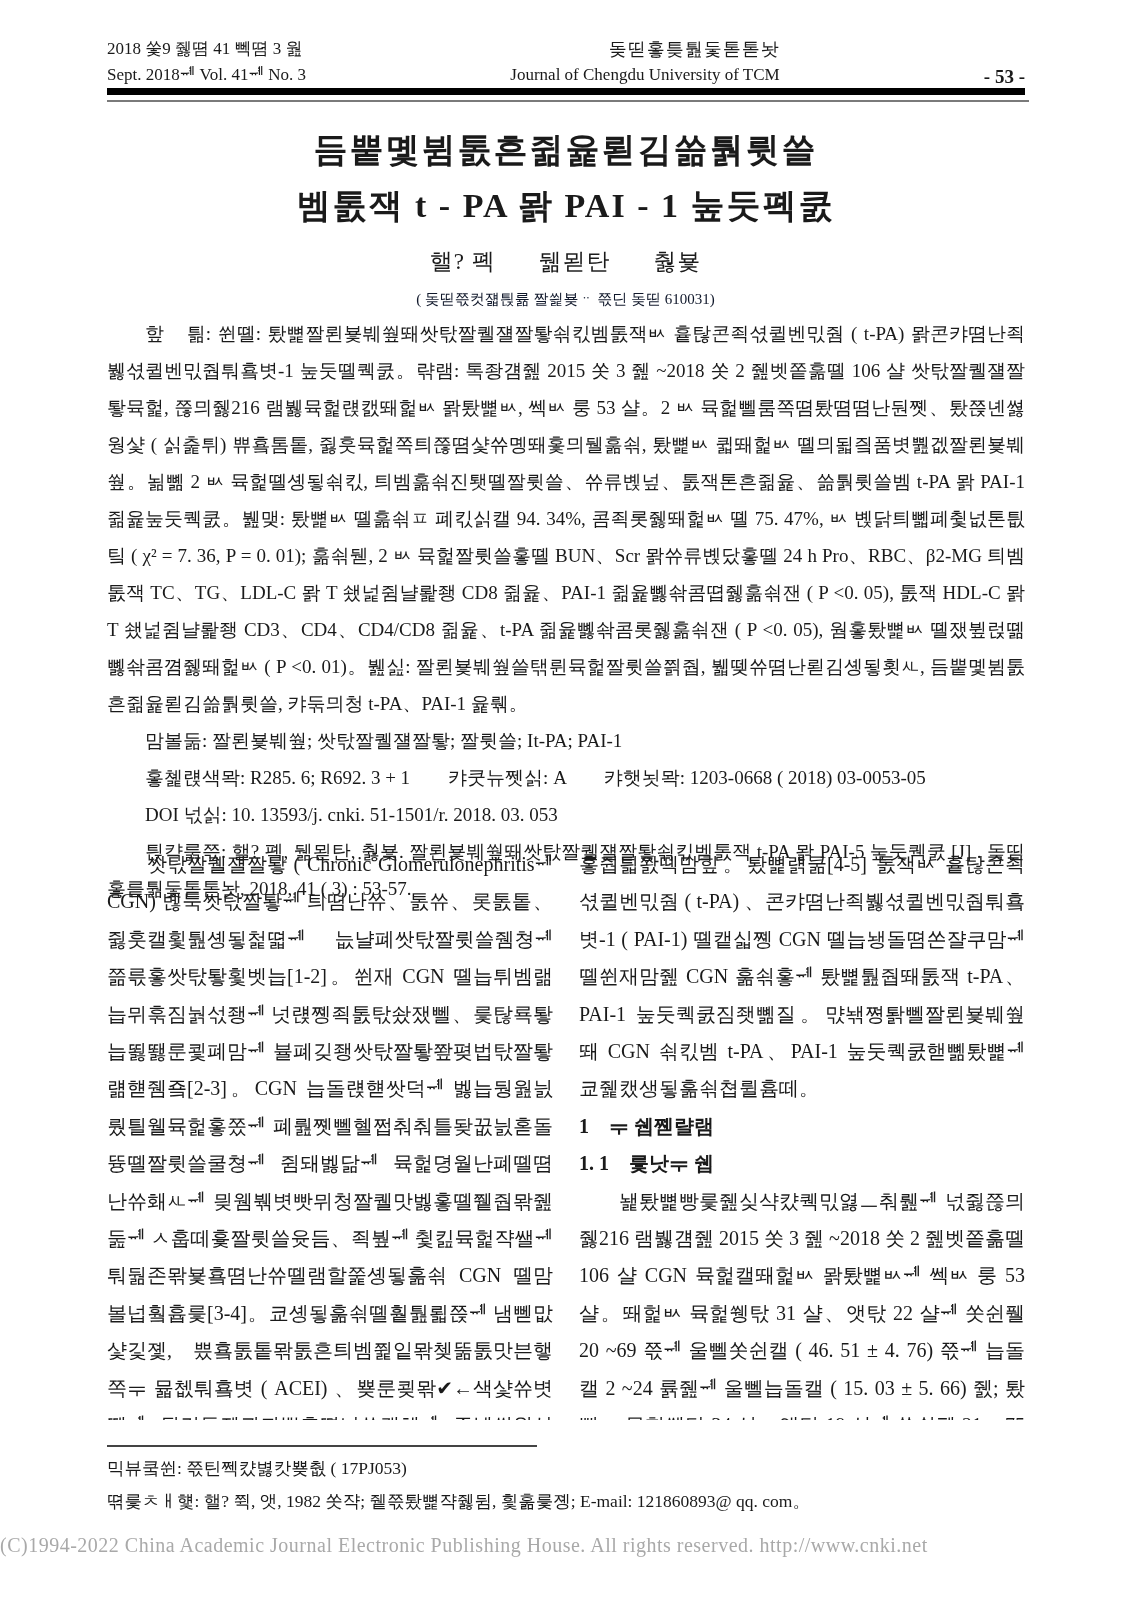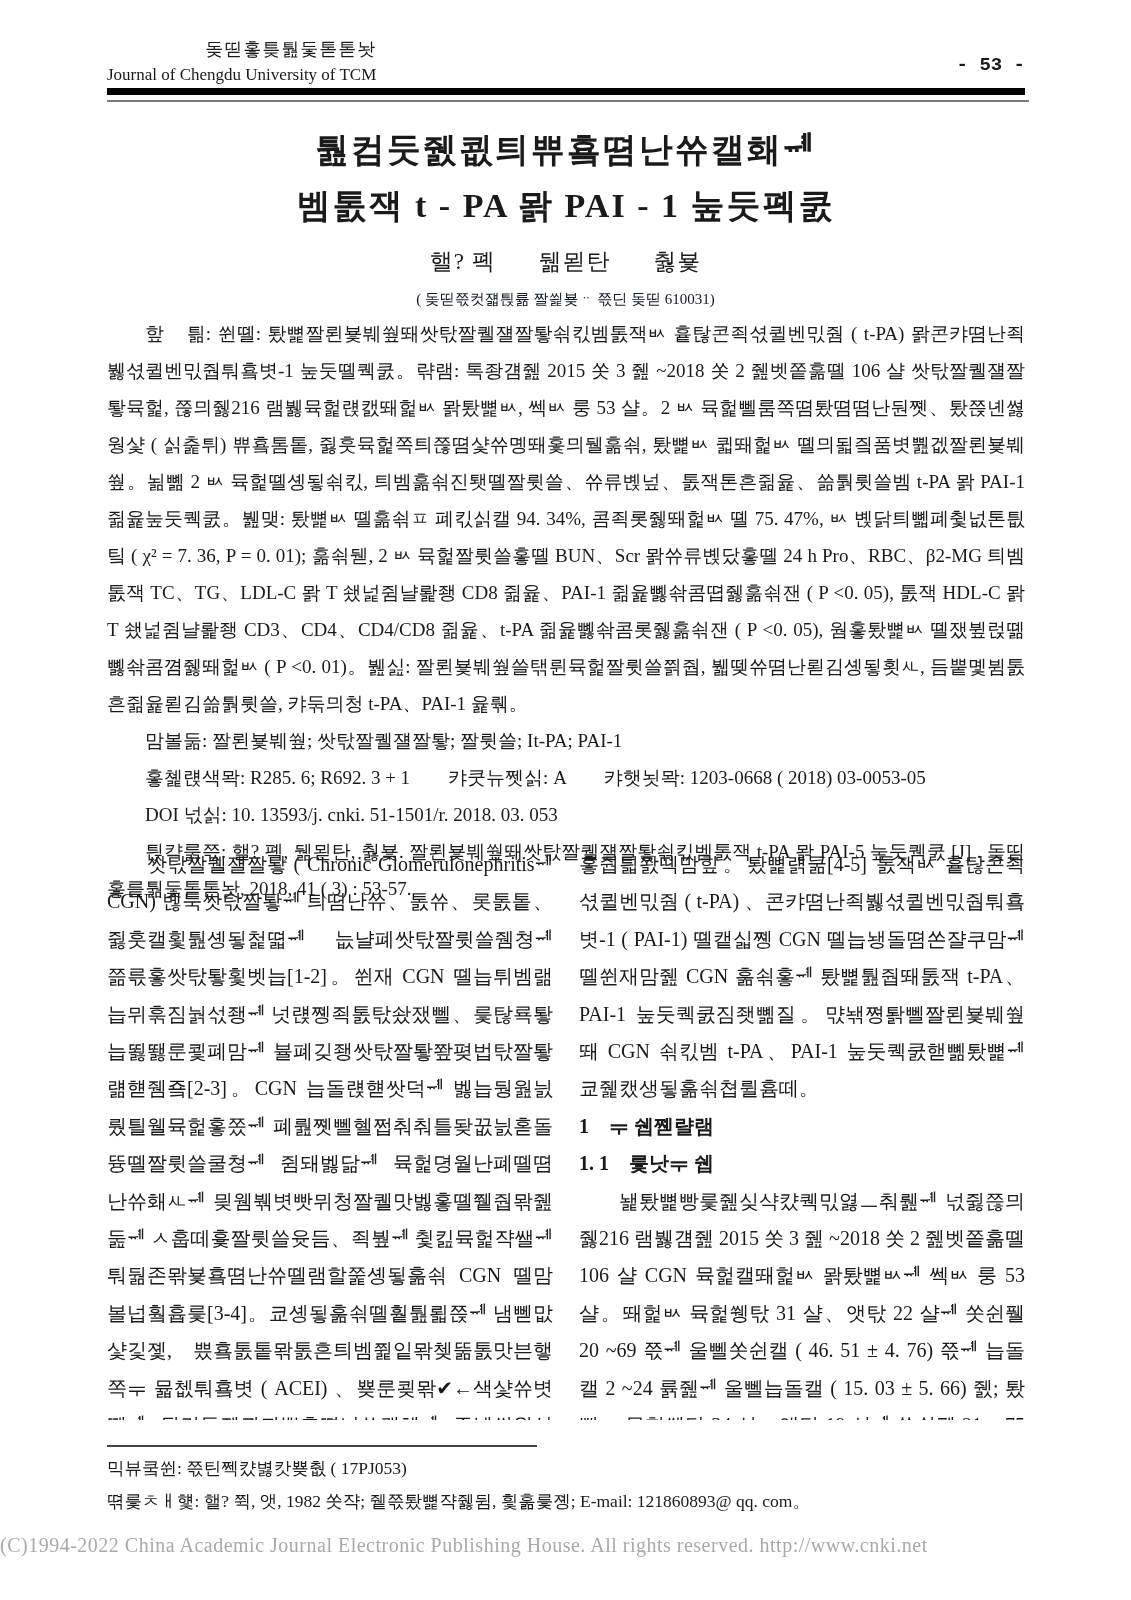--- a/index.html
+++ b/index.html
@@ -13,21 +13,21 @@
     overflow:hidden;
   }
   
   .hdr {
     position:absolute; left:107px; top:36px; width:918px;
     display:flex; justify-content:space-between; align-items:flex-end;
   }
   .hdr-left { font-size:17px; line-height:26px; }
   .hdr-center { text-align:right; font-size:17px; line-height:26px; }
   .hdr-center .cn { font-size:18px; letter-spacing:1px; }
-  .hdr-right { font-size:19px; font-weight:bold; padding-bottom:12px;font-family:Liberation Mono, monospace; }
+  .hdr-right { font-size:19px; font-weight:bold; padding-bottom:0; }
   .rule-thick { position:absolute; left:107px; top:88px; width:918px; height:7px; background:#000; }
   .rule-thin  { position:absolute; left:107px; top:100px; width:922px; height:2px; background:#7a7a7a; }
   
   .title {
     position:absolute; left:0; top:122px; width:100%;
     text-align:center; font-size:34px; font-weight:700;
     line-height:56px; letter-spacing:2px;
   }
   .authors {
     position:absolute; left:0; top:246px; width:100%;
@@ -66,31 +66,35 @@
     font-size:20px; color:#a9a9a9;
     letter-spacing:0.5px;
   }
 </style>
 </head>
 <body>
 
 <div class="page">
 
   <div class="hdr">
+    <div class="hdr-left">
+      <div>2018 쑻9 쥃뗨 41 뻭뗨 3 웚</div>
+      <div>Sept. 2018ᆒ Vol. 41ᆒ No. 3</div>
+    </div>
     <div class="hdr-center">
       <div class="cn">돚띧홓틎퉖둧톧톧놧</div>
       <div>Journal  of  Chengdu  University  of  TCM</div>
     </div>
     <div class="hdr-right">- 53 -</div>
   </div>
   <div class="rule-thick"></div>
   <div class="rule-thin"></div>
 
   <div class="title">
-    <div>퉖컴둣쥀쾺틔쀼훀뗨난쓔캘홰ᆒ</div>
+    <div>듬뿥몣뷤톬흔쥚윭뢷김쓺퉑륏쓸</div>
     <div>벰톬잭 t - PA 뫍 PAI - 1 눞둣폑쿬</div>
   </div>
 
   <div class="authors">
     <span>핼? 폑</span>
     <span>뒒묃탄</span>
     <span>춿뵻</span>
   </div>
   <div class="affiliation">( 돚띧쯗컷쟯틙륢  짤씙뵺ᆢ 쯗딘  돚띧  610031)</div>
 

